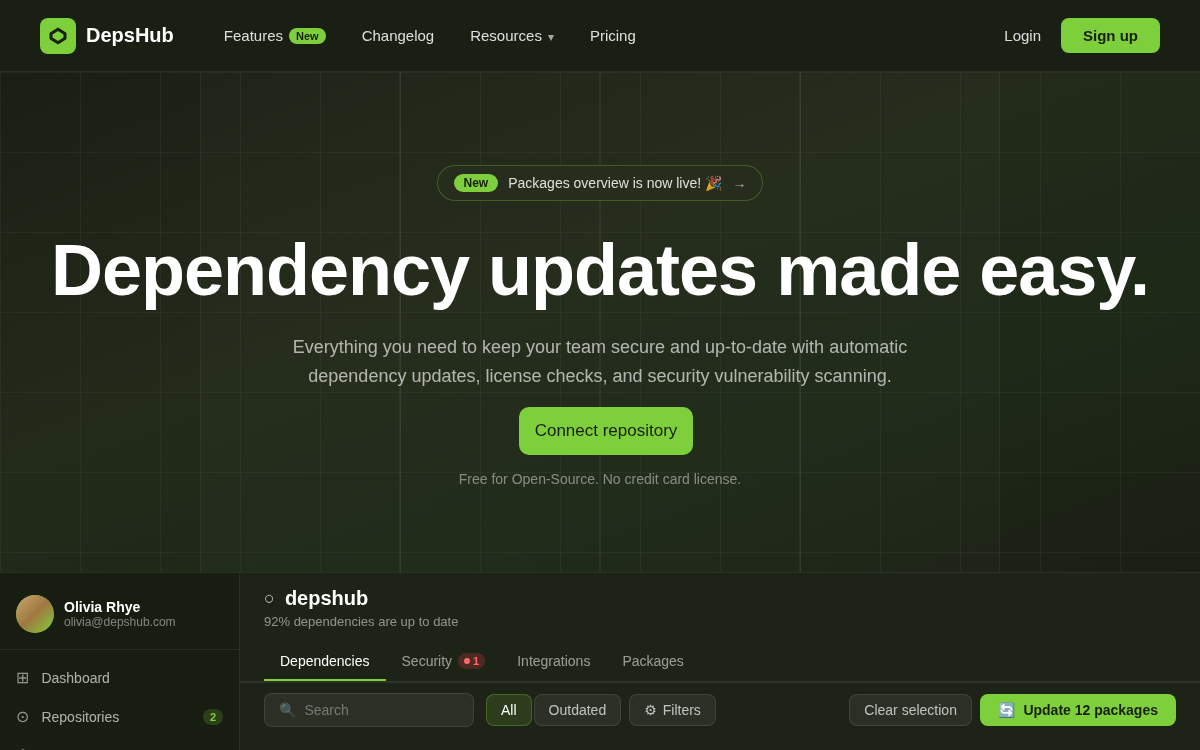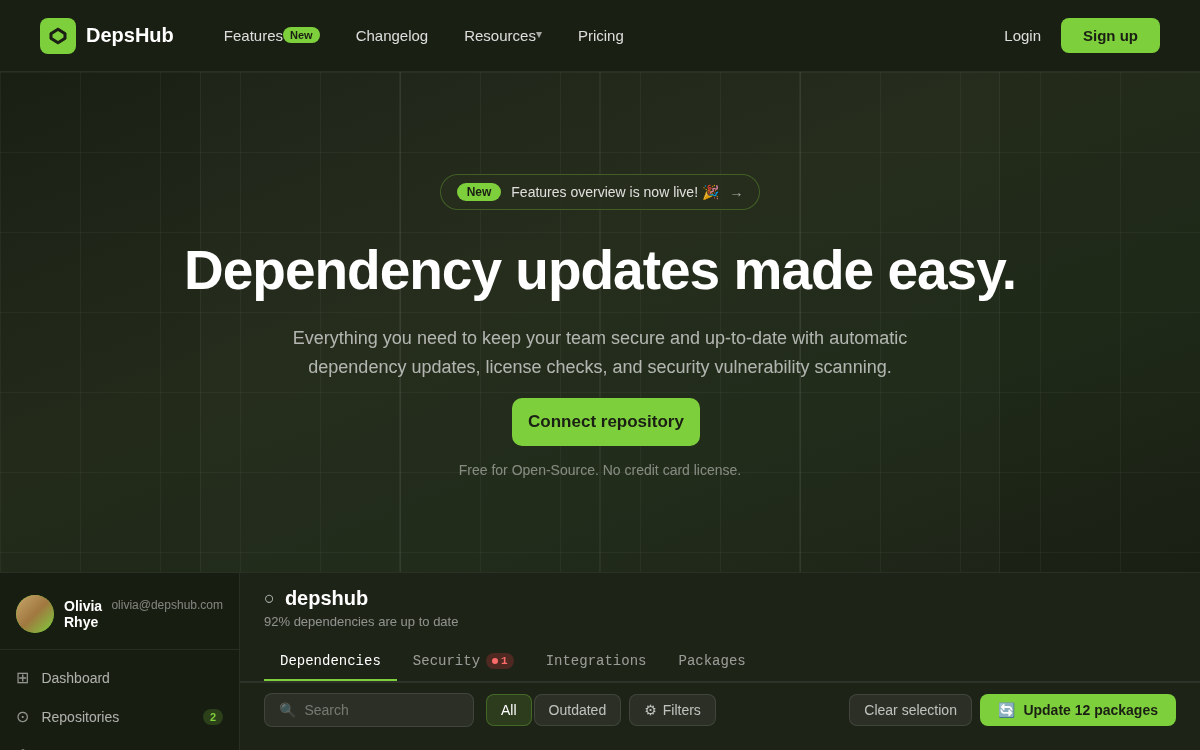--- a/index.html
+++ b/index.html
@@ -29,21 +29,21 @@
     .logo-icon {
       width: 36px; height: 36px;
       background: #7ecf3c;
       border-radius: 8px;
       display: flex; align-items: center; justify-content: center;
       font-size: 18px;
     }
     .logo-text { font-size: 20px; font-weight: 700; color: #fff; }
     .nav-links { display: flex; align-items: center; gap: 8px; }
     .nav-link {
-      display: flex; align-items: flex-start; 
+      display: flex; align-items: flex-end; gap: 6px;
       padding: 8px 14px;
       color: rgba(255,255,255,0.85);
       font-size: 15px;
       font-weight: 500;
       border-radius: 8px;
       cursor: pointer;
       text-decoration: none;
       transition: background 0.15s;
     }
     .badge-new {
@@ -135,21 +135,21 @@
       color: #1a1f14;
       font-size: 12px;
       font-weight: 700;
       padding: 2px 10px;
       border-radius: 20px;
     }
     .pill-text { font-size: 14px; color: rgba(255,255,255,0.85); }
     .pill-arrow { font-size: 14px; color: rgba(255,255,255,0.6); }
 
     .hero-title {
-      font-size: 55px;
+      font-size: 72px;
       font-weight: 800;
       text-align: center;
       line-height: 1.05;
       color: #fff;
       margin-bottom: 24px;
       position: relative;
       z-index: 2;
       letter-spacing: -1px;
     }
     .hero-subtitle {
@@ -159,21 +159,21 @@
       max-width: 700px;
       line-height: 1.6;
       margin-bottom: 16px;
       position: relative;
       z-index: 2;
     }
     .btn-connect {
       background: #7ecf3c;
       color: #1a1f14;
       font-size: 17px;
-      font-weight: 700;
+      font-weight: 400;
       padding: 14px 16px;
       border: none;
       border-radius: 10px;
       cursor: pointer;
       position: relative;
       z-index: 2;
       margin-bottom: 16px;
       margin-left: 12px;
     }
     .hero-note {
@@ -218,21 +218,21 @@
       font-weight: 700;
       color: #1a1f14;
       flex-shrink: 0;
       overflow: hidden;
     }
     .avatar-inner {
       width: 100%; height: 100%;
       background: linear-gradient(135deg, #c8a86b 0%, #a07840 50%, #7ecf3c 100%);
       border-radius: 50%;
     }
-    .user-details { display: flex; flex-direction: row; }
+    .user-details { display: flex; flex-direction: column; }
     .user-name { font-size: 14px; font-weight: 600; color: #fff; }
     .user-email { font-size: 12px; color: rgba(255,255,255,0.45); }
 
     .sidebar-item {
       display: flex;
       align-items: center;
       gap: 12px;
       padding: 10px 16px;
       color: rgba(255,255,255,0.65);
       font-size: 14px;
@@ -283,21 +283,20 @@
       padding: 8px 16px 10px;
       font-size: 14px;
       font-weight: 500;
       color: rgba(255,255,255,0.55);
       cursor: pointer;
       border-bottom: 2px solid transparent;
       transition: color 0.15s;
       display: flex;
       gap: 6px;
       white-space: nowrap;
-      font-family: Liberation Mono, monospace;
     }
     .tab.active {
       color: #fff;
       border-bottom-color: #7ecf3c;
     }
     .tab-badge {
       background: rgba(220,60,60,0.25);
       color: #ff6b6b;
       font-size: 11px;
       font-weight: 700;
@@ -421,21 +420,21 @@
 <section class="hero">
   <div class="hero-cards">
     <div class="hero-card"></div>
     <div class="hero-card"></div>
     <div class="hero-card"></div>
     <div class="hero-card"></div>
   </div>
 
   <div class="announcement-pill">
     <span class="pill-badge">New</span>
-    <span class="pill-text">Features overview is now live! 🎉</span>
+    <span class="pill-text">Packages overview is now live! 🎉</span>
     <span class="pill-arrow">→</span>
   </div>
 
   <h1 class="hero-title">Dependency updates made easy.</h1>
   <p class="hero-subtitle">Everything you need to keep your team secure and up-to-date with automatic dependency updates, license checks, and security vulnerability scanning.</p>
   <button class="btn-connect">Connect repository</button>
   <p class="hero-note">Free for Open-Source. No credit card license.</p>
 </section>
 
 <div class="dashboard">

